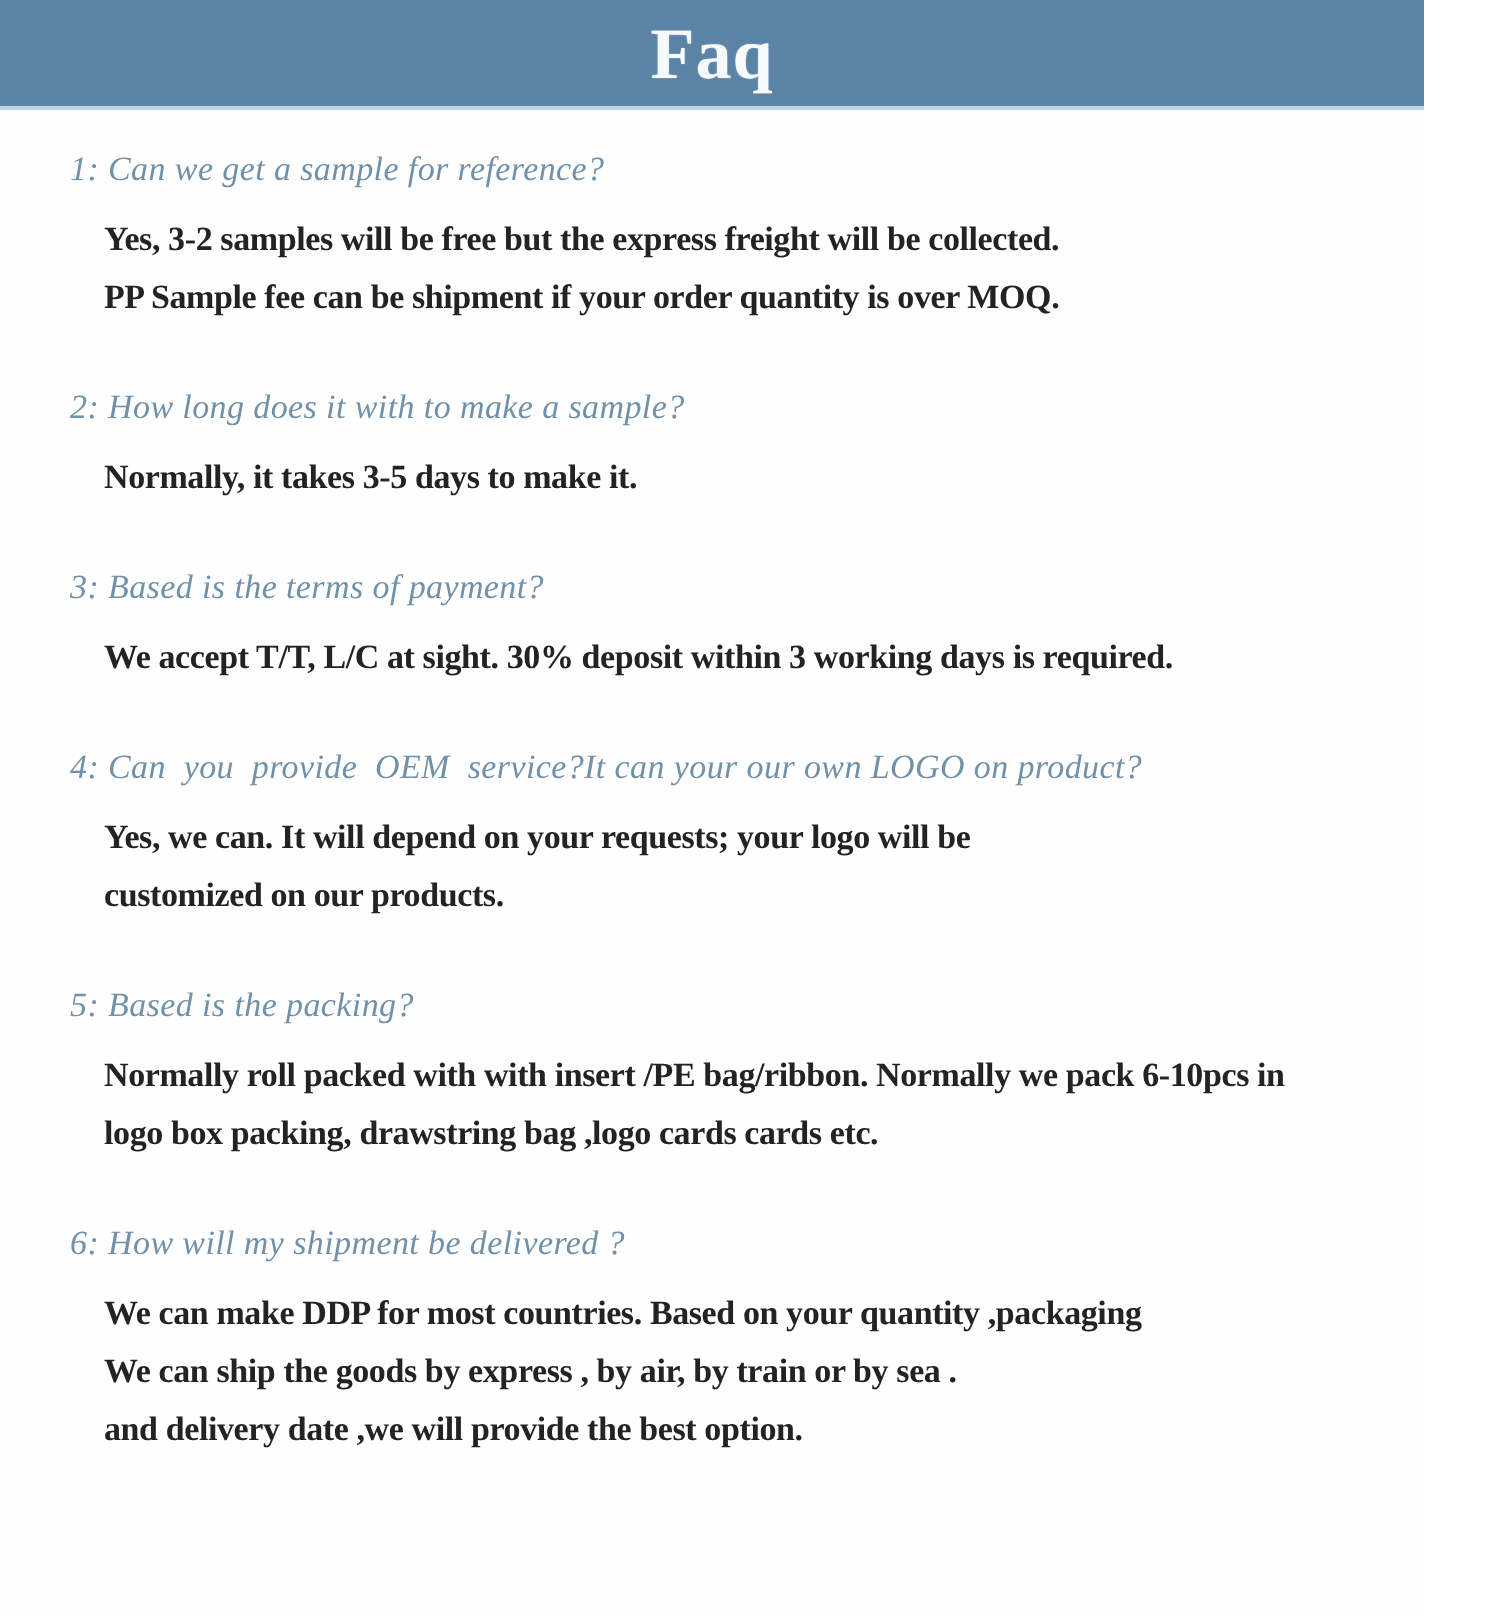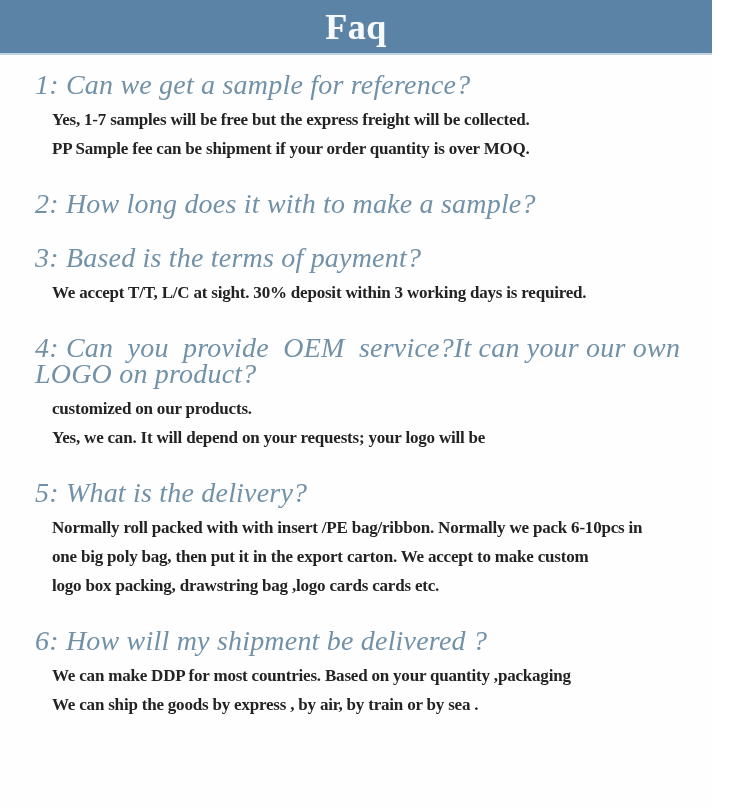--- a/index.html
+++ b/index.html
@@ -34,21 +34,21 @@
   .content {
     padding: 17px 14px 0 35px;
   }
   .faq-item {
     margin: 0 0 28px 0;
   }
   .faq-question {
     margin: 0 0 7px 0;
     font-style: italic;
     font-weight: 400;
-    font-size: 28px;
+    font-size: 17px;
     line-height: 26px;
     color: #7191a8;
     white-space: pre-wrap;
     letter-spacing: 0.2px;
   }
   .faq-answer-line {
     margin: 0;
     padding-left: 17px;
     font-weight: 700;
     font-size: 17px;
@@ -64,46 +64,47 @@
 <div class="page">
 
   <div class="faq-header">
     <span class="faq-title">Faq</span>
   </div>
 
   <div class="content">
 
     <div class="faq-item">
       <h2 class="faq-question">1: Can we get a sample for reference?</h2>
-      <p class="faq-answer-line">Yes, 1-7 samples will be free but the express freight will be collected.</p>
+      <p class="faq-answer-line">Yes, 3-2 samples will be free but the express freight will be collected.</p>
       <p class="faq-answer-line">PP Sample fee can be shipment if your order quantity is over MOQ.</p>
     </div>
 
     <div class="faq-item">
       <h2 class="faq-question">2: How long does it with to make a sample?</h2>
+      <p class="faq-answer-line">Normally, it takes 3-5 days to make it.</p>
     </div>
 
     <div class="faq-item">
       <h2 class="faq-question">3: Based is the terms of payment?</h2>
       <p class="faq-answer-line">We accept T/T, L/C at sight. 30% deposit within 3 working days is required.</p>
     </div>
 
     <div class="faq-item">
       <h2 class="faq-question">4: Can  you  provide  OEM  service?It can your our own LOGO on product?</h2>
+      <p class="faq-answer-line">Yes, we can. It will depend on your requests; your logo will be</p>
       <p class="faq-answer-line">customized on our products.</p>
-      <p class="faq-answer-line">Yes, we can. It will depend on your requests; your logo will be</p>
     </div>
 
     <div class="faq-item">
-      <h2 class="faq-question">5: What is the delivery?</h2>
+      <h2 class="faq-question">5: Based is the packing?</h2>
       <p class="faq-answer-line">Normally roll packed with with insert /PE bag/ribbon. Normally we pack 6-10pcs in</p>
-      <p class="faq-answer-line">one big poly bag, then put it in the export carton. We accept to make custom</p>
       <p class="faq-answer-line">logo box packing, drawstring bag ,logo cards cards etc.</p>
     </div>
 
     <div class="faq-item">
       <h2 class="faq-question">6: How will my shipment be delivered ?</h2>
       <p class="faq-answer-line">We can make DDP for most countries. Based on your quantity ,packaging</p>
       <p class="faq-answer-line">We can ship the goods by express , by air, by train or by sea .</p>
+      <p class="faq-answer-line">and delivery date ,we will provide the best option.</p>
     </div>
 
   </div>
 </div>
 
 </body></html>

